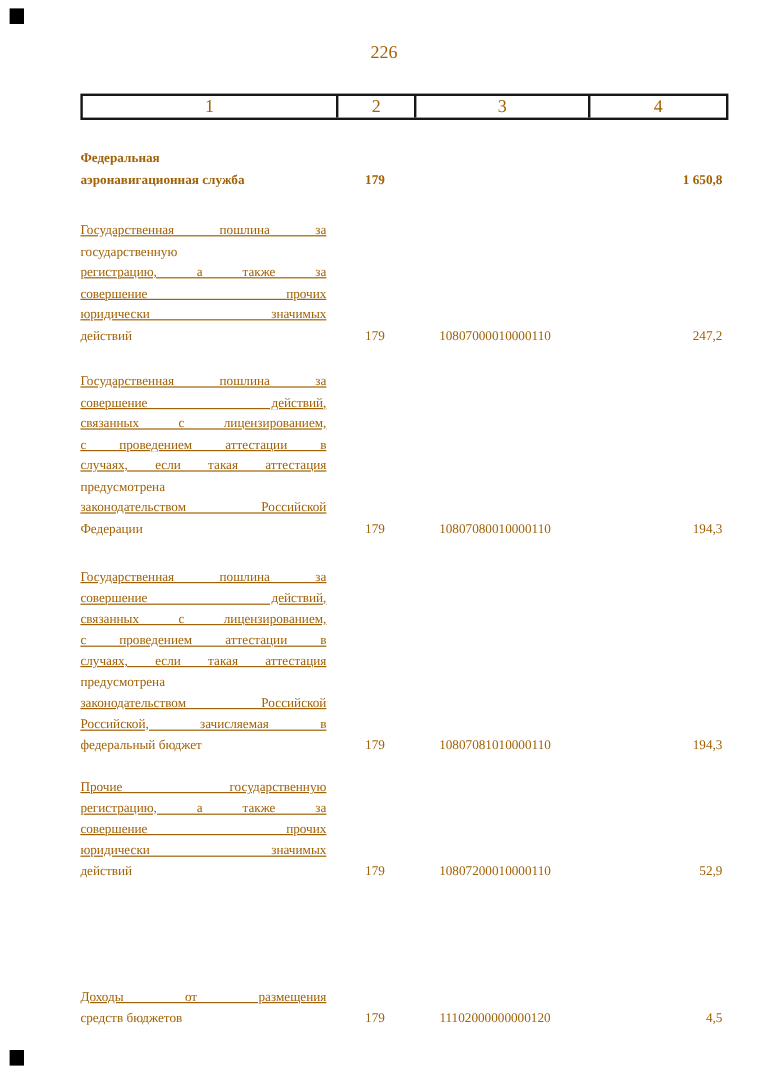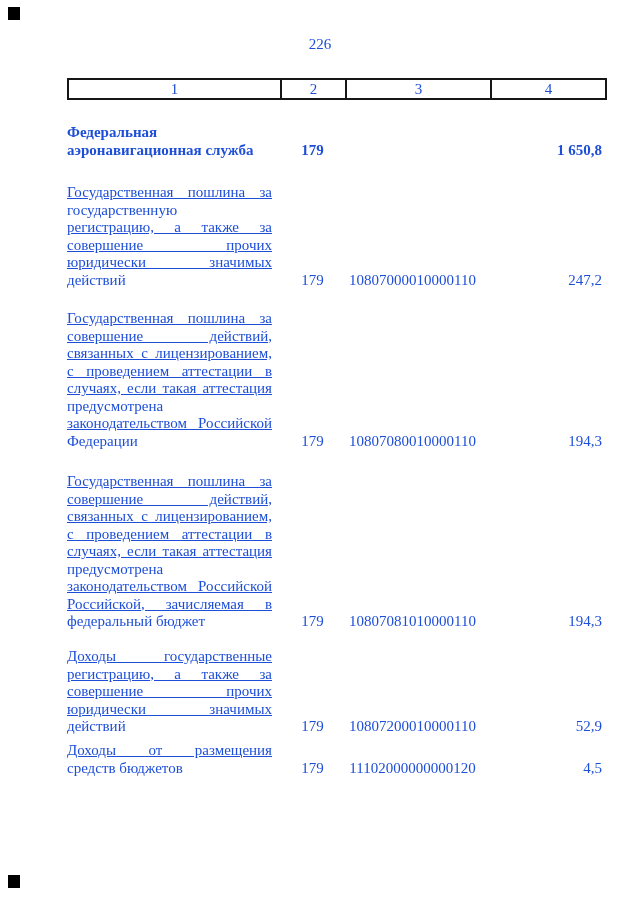--- a/index.html
+++ b/index.html
@@ -6,21 +6,21 @@
     margin: 0;
     padding: 0;
     background: #ffffff;
   }
   #page {
     position: relative;
     width: 640px;
     height: 905px;
     background: #ffffff;
     font-family: "Liberation Serif", "DejaVu Serif", serif;
-    color: #1d4ed8;
+    color: #a16207;
     overflow: hidden;
   }
   .scan-mark {
     position: absolute;
     background: #000000;
   }
   #mark-tl { left: 8px;  top: 7px;   width: 12px; height: 13px; }
   #mark-bl { left: 8px;  top: 875px; width: 12px; height: 13px; }
 
   #page-number {
@@ -53,21 +53,21 @@
   }
   .hcell:first-child { border-left: none; }
 
   .row {
     position: absolute;
     left: 67px;
     width: 540px;
     display: grid;
     grid-template-columns: 213px 65px 145px 117px;
     align-items: end;
-    font-size: 15px;
+    font-size: 11px;
     line-height: 17.5px;
   }
   .row.bold { font-weight: bold; }
   .c1 { width: 205px; }
   .c1 .line { text-align: left; }
   .c1 .line.just {
     text-align: justify;
     text-align-last: justify;
     text-justify: inter-word;
     text-decoration: underline;
@@ -141,31 +141,31 @@
           <div class="line just">законодательством Российской</div>
           <div class="line just">Российской, зачисляемая в</div>
           <div class="line">федеральный бюджет</div>
         </div>
         <div class="c2">179</div>
         <div class="c3">10807081010000110</div>
         <div class="c4">194,3</div>
       </div>
       <div class="row" style="top: 648px;">
         <div class="c1">
-          <div class="line just">Доходы государственные</div>
+          <div class="line just">Прочие государственную</div>
           <div class="line just">регистрацию, а также за</div>
           <div class="line just">совершение прочих</div>
           <div class="line just">юридически значимых</div>
           <div class="line">действий</div>
         </div>
         <div class="c2">179</div>
         <div class="c3">10807200010000110</div>
         <div class="c4">52,9</div>
       </div>
-      <div class="row" style="top: 742px;">
+      <div class="row" style="top: 823px;">
         <div class="c1">
           <div class="line just">Доходы от размещения</div>
           <div class="line">средств бюджетов</div>
         </div>
         <div class="c2">179</div>
         <div class="c3">11102000000000120</div>
         <div class="c4">4,5</div>
       </div>
     </div>
 </div>

